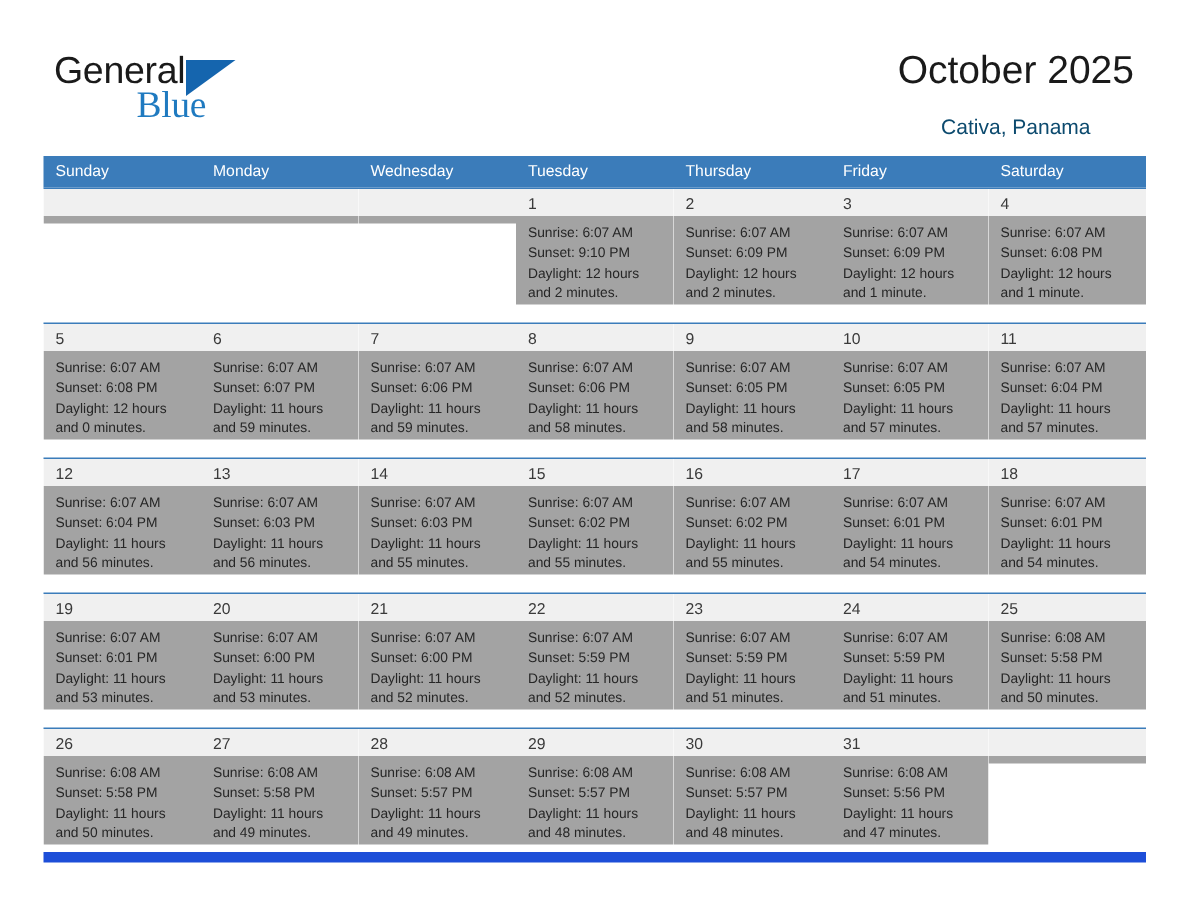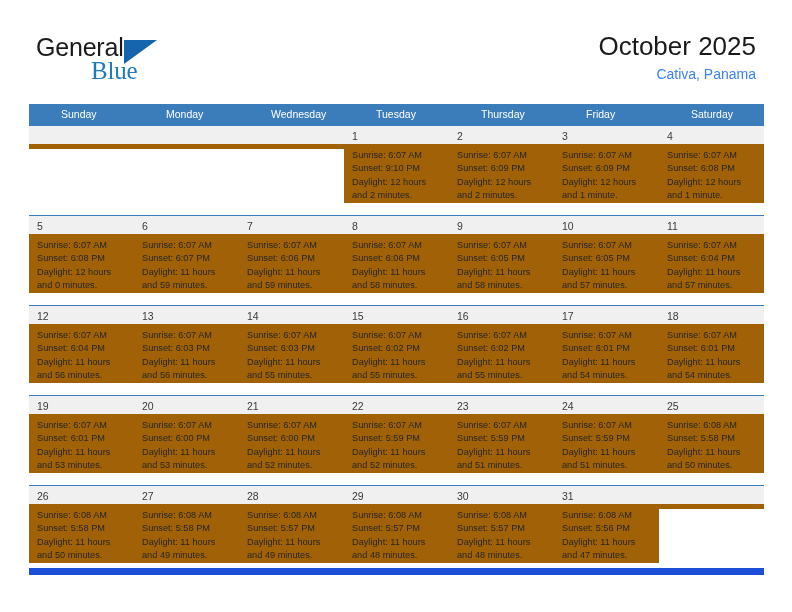--- a/index.html
+++ b/index.html
@@ -71,24 +71,25 @@
     text-align: right;
   }
   .cal-title {
     font-size: 26px;
     color: #1a1a1a;
     line-height: 32px;
     white-space: nowrap;
   }
   .cal-subtitle {
     font-size: 14px;
-    color: #3b82f6;
+    color: #0c4a6e;
     line-height: 20px;
-    margin-top: 2px;
+    margin-top: 12px;
     white-space: nowrap;
+    text-align: center;
   }
 
   
   .calendar {
     position: absolute;
     left: 29px;
     top: 104px;
     width: 735px;
   }
   .weekday-row {
@@ -98,21 +99,20 @@
   }
   .weekday-cell {
     flex: 1 1 0;
     color: #ffffff;
     font-size: 10.5px;
     line-height: 21px;
     padding-left: 8px;
     box-sizing: border-box;
     overflow: hidden;
     white-space: nowrap;
-    margin-left: 24px;
   }
 
   .week-row {
     display: flex;
     border-top: 1px solid #3b7cba;
     height: 90px;
     box-sizing: border-box;
   }
   .week-row.last {
     border-bottom: 7px solid #1d4ed8;
@@ -129,21 +129,21 @@
     box-sizing: border-box;
     padding-left: 8px;
   }
   .day-num {
     font-size: 10.5px;
     line-height: 18px;
     color: #3a3a3a;
   }
   .day-body {
     padding: 5px 6px 0 8px;
-    background: #a16207;
+    background: #a3a3a3;
   }
   .day-line {
     font-size: 9.2px;
     line-height: 13.4px;
     color: #262626;
     white-space: nowrap;
   }
   .day-cell.empty .day-num-band {
     background: #f0f0f0;
   }

